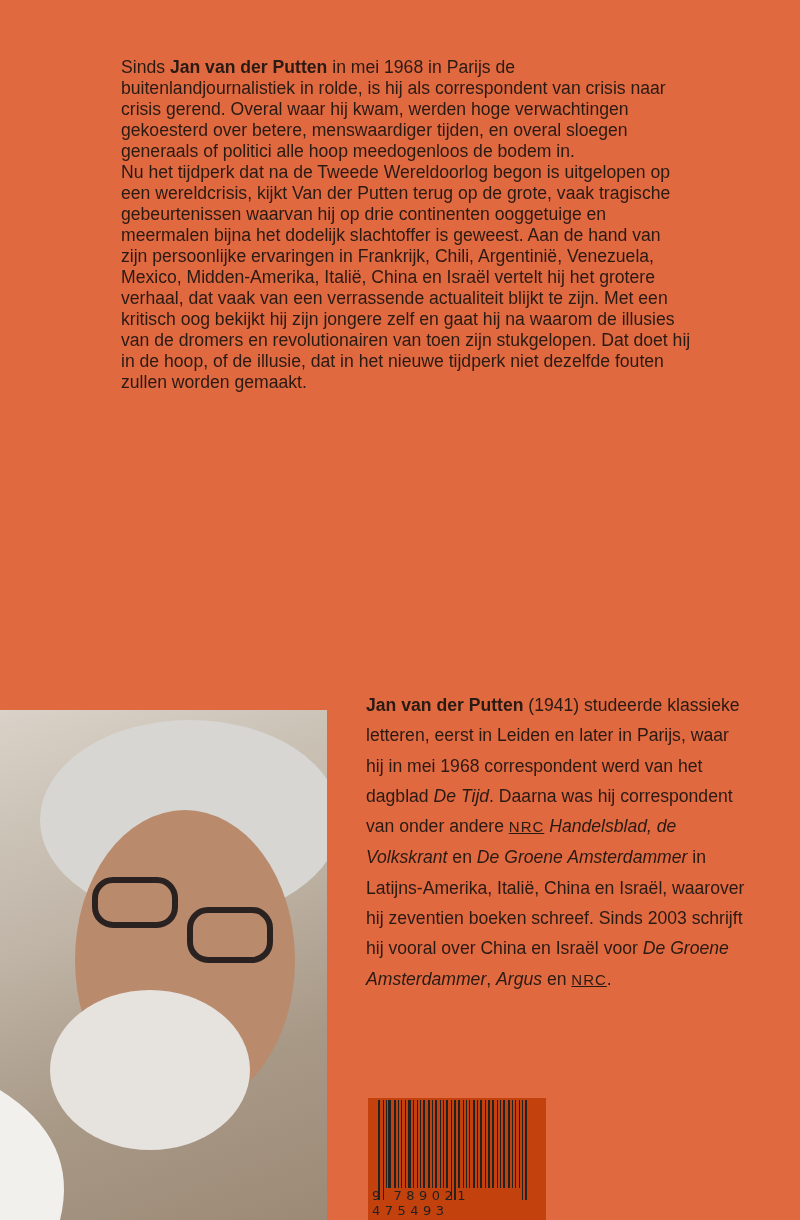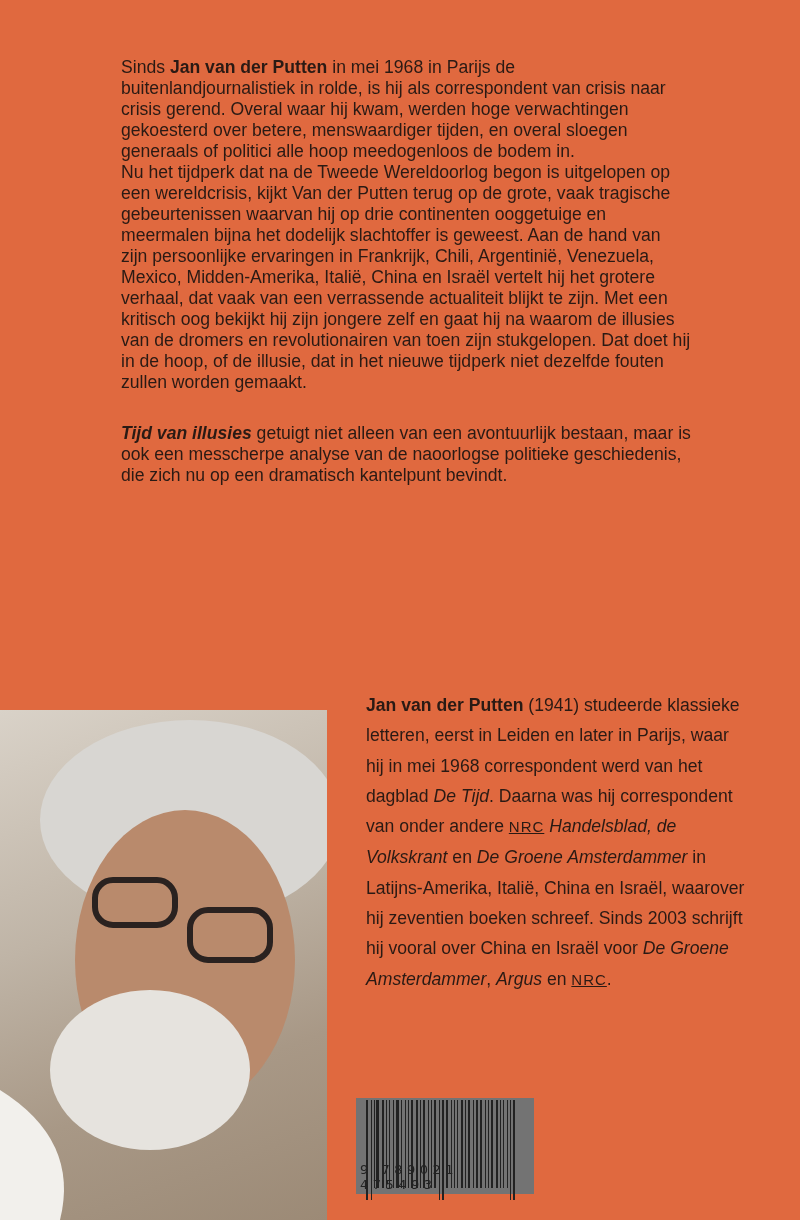--- a/index.html
+++ b/index.html
@@ -5,31 +5,30 @@
   html, body { margin:0; padding:0; }
   body { width:800px; height:1220px; background:#e0693f; position:relative; overflow:hidden;
          font-family:"Liberation Sans", sans-serif; color:#2a1a14; }
   .blurb { position:absolute; left:121px; top:57px; width:570px; font-size:17.6px; line-height:21px; }
   .blurb p { margin:0; }
   .blurb p.gap { margin-top:30px; }
   .photo { position:absolute; left:0; top:710px; width:327px; height:510px;
            background: linear-gradient(160deg,#d9d2c8 0%,#bfb4a6 40%,#a89886 70%,#9c8a76 100%); overflow:hidden; }
   .bio { position:absolute; left:366px; top:690px; width:380px; font-size:17.6px; line-height:30.3px; }
   .sc { font-variant: small-caps; letter-spacing:1px; font-size:15px;text-decoration:underline; }
-  .barcode { position:absolute; left:356px; top:1098px; width:178px; height:96px; background:#737373; }
+  .barcode { position:absolute; left:368px; top:1098px; width:178px; height:122px; background:#c2410c; }
   .bars { position:absolute; left:10px; top:2px; width:152px; height:100px; display:flex; align-items:flex-start; }
   .digits { position:absolute; left:4px; bottom:2px; font-size:13px; letter-spacing:4.5px; color:#222; font-family:"DejaVu Sans", sans-serif; }
 </style>
 </head>
 <body>
 
 <div class="blurb">
   <p><span>Sinds </span><b>Jan van der Putten</b><span> in mei 1968 in Parijs de buitenlandjournalistiek in rolde, is hij als correspondent van crisis naar crisis gerend. Overal waar hij kwam, werden hoge verwachtingen gekoesterd over betere, menswaardiger tijden, en overal sloegen generaals of politici alle hoop meedogenloos de bodem in.</span></p>
   <p>Nu het tijdperk dat na de Tweede Wereldoorlog begon is uitgelopen op een wereldcrisis, kijkt Van der Putten terug op de grote, vaak tragische gebeurtenissen waarvan hij op drie continenten ooggetuige en meermalen bijna het dodelijk slachtoffer is geweest. Aan de hand van zijn persoonlijke ervaringen in Frankrijk, Chili, Argentinië, Venezuela, Mexico, Midden-Amerika, Italië, China en Israël vertelt hij het grotere verhaal, dat vaak van een verrassende actualiteit blijkt te zijn. Met een kritisch oog bekijkt hij zijn jongere zelf en gaat hij na waarom de illusies van de dromers en revolutionairen van toen zijn stukgelopen. Dat doet hij in de hoop, of de illusie, dat in het nieuwe tijdperk niet dezelfde fouten zullen worden gemaakt.</p>
-  <p class="gap"><b><i>Tijd van illusies</i></b><span> getuigt niet alleen van een avontuurlijk bestaan, maar is ook een messcherpe analyse van de naoorlogse politieke geschiedenis, die zich nu op een dramatisch kantelpunt bevindt.</span></p>
 </div>
 
 <div class="photo">
   <svg width="327" height="510" viewBox="0 0 327 510">
     <ellipse cx="190" cy="110" rx="150" ry="100" fill="#d8d6d2"></ellipse>
     <ellipse cx="185" cy="250" rx="110" ry="150" fill="#b98a6c"></ellipse>
     <ellipse cx="150" cy="360" rx="100" ry="80" fill="#e6e3de"></ellipse>
     <rect x="95" y="170" width="80" height="45" rx="18" fill="none" stroke="#2a2220" stroke-width="6"></rect>
     <rect x="190" y="200" width="80" height="50" rx="18" fill="none" stroke="#2a2220" stroke-width="6"></rect>
     <path d="M0 380 Q80 430 60 510 L0 510 Z" fill="#f2f0ec"></path>

